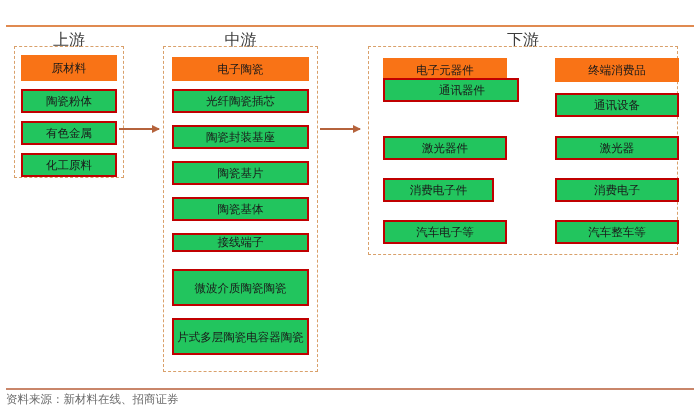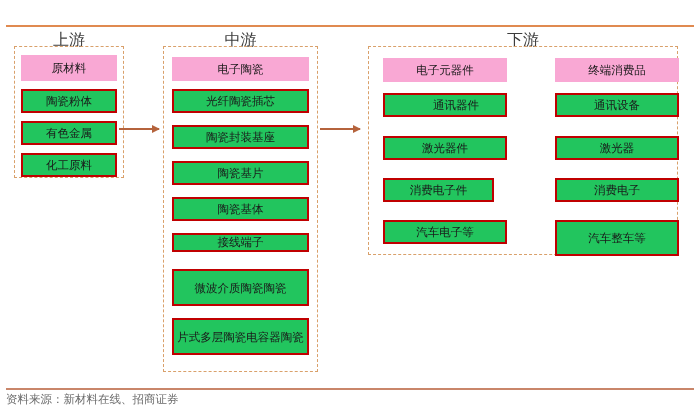--- a/index.html
+++ b/index.html
@@ -67,21 +67,21 @@
     align-items: center;
     justify-content: center;
     text-align: center;
     font-size: 11.5px;
     line-height: 13px;
     color: #1a1a1a;
     font-family: "Liberation Serif", "DejaVu Serif", serif;
     padding: 0 2px;
   }
   .node.head {
-    background: #f9a8d4;
+    background: #f97316;
     border: none;
     color: #1a1a1a;
     font-weight: normal;
   }
   .node.item {
     background: #22c55e;
     border: 2px solid #c00000;
   }
   .node.two-line {
     line-height: 14px;
@@ -153,25 +153,25 @@
 <div class="node item" style="left:172px; top:197px; width:137px; height:24px;">陶瓷基体</div>
 <div class="node item" style="left:172px; top:233px; width:137px; height:19px;">接线端子</div>
 <div class="node item two-line" style="left:172px; top:269px; width:137px; height:37px;">微波介质陶瓷陶瓷</div>
 <div class="node item two-line" style="left:172px; top:318px; width:137px; height:37px;">片式多层陶瓷电容器陶瓷</div>
 
 <div class="arrow" style="left:320px; top:128px; width:40px;"></div>
 
 <div class="group-box" style="left:368px; top:46px; width:310px; height:209px;"></div>
 
 <div class="node head" style="left:383px; top:58px; width:124px; height:24px;">电子元器件</div>
-<div class="node item" style="left:383px; top:93px; width:124px; height:24px;padding-left:24px;">通讯器件</div>
+<div class="node item" style="left:383px; top:78px; width:136px; height:24px;padding-left:24px;">通讯器件</div>
 <div class="node item" style="left:383px; top:136px; width:124px; height:24px;">激光器件</div>
 <div class="node item" style="left:383px; top:178px; width:111px; height:24px;">消费电子件</div>
 <div class="node item" style="left:383px; top:220px; width:124px; height:24px;">汽车电子等</div>
 
 <div class="node head" style="left:555px; top:58px; width:124px; height:24px;">终端消费品</div>
 <div class="node item" style="left:555px; top:93px; width:124px; height:24px;">通讯设备</div>
 <div class="node item" style="left:555px; top:136px; width:124px; height:24px;">激光器</div>
 <div class="node item" style="left:555px; top:178px; width:124px; height:24px;">消费电子</div>
-<div class="node item" style="left:555px; top:220px; width:124px; height:36px;font-family:Liberation Serif, serif;">汽车整车等</div>
+<div class="node item" style="left:555px; top:220px; width:124px; height:24px;font-family:Liberation Serif, serif;">汽车整车等</div>
 
 <div id="footer-rule"></div>
 <div id="footer-text">资料来源：新材料在线、招商证券</div>
 
 </body></html>

